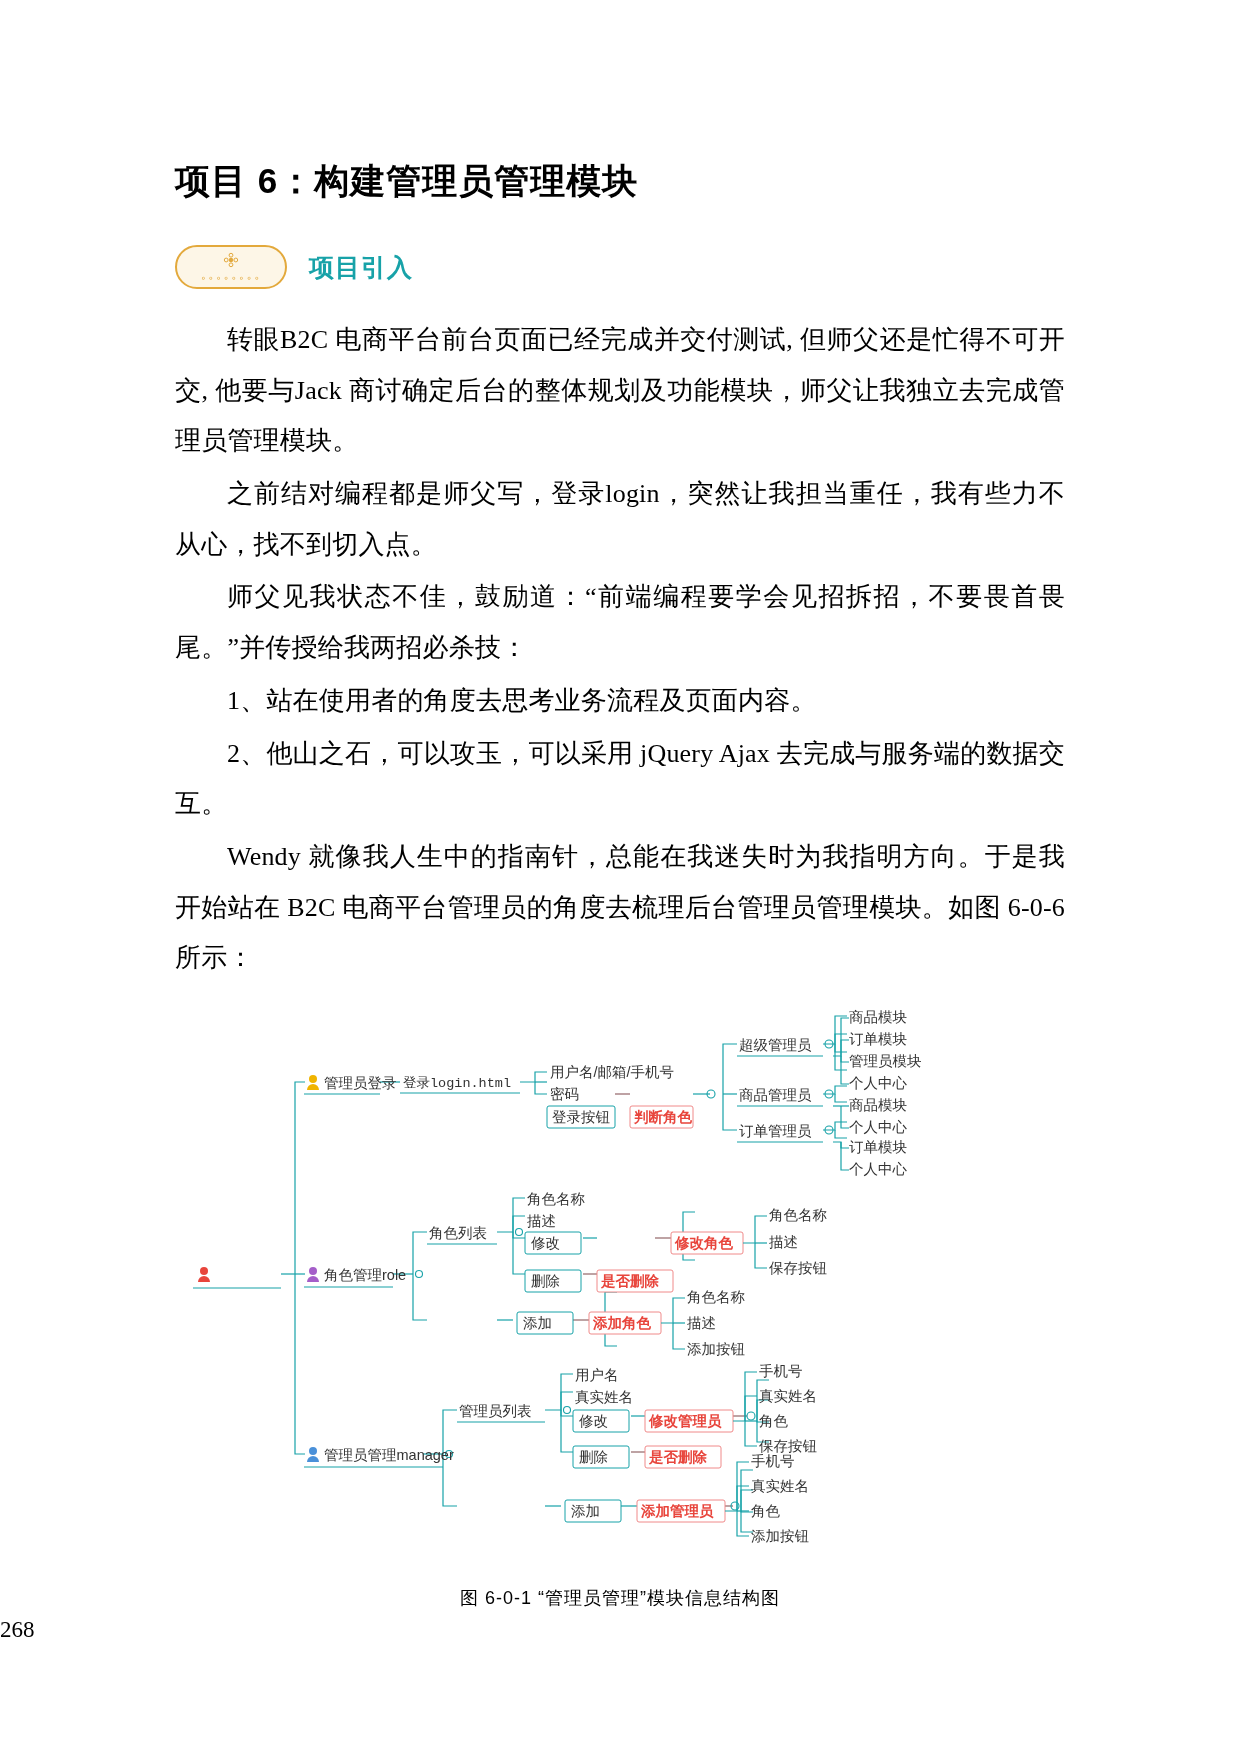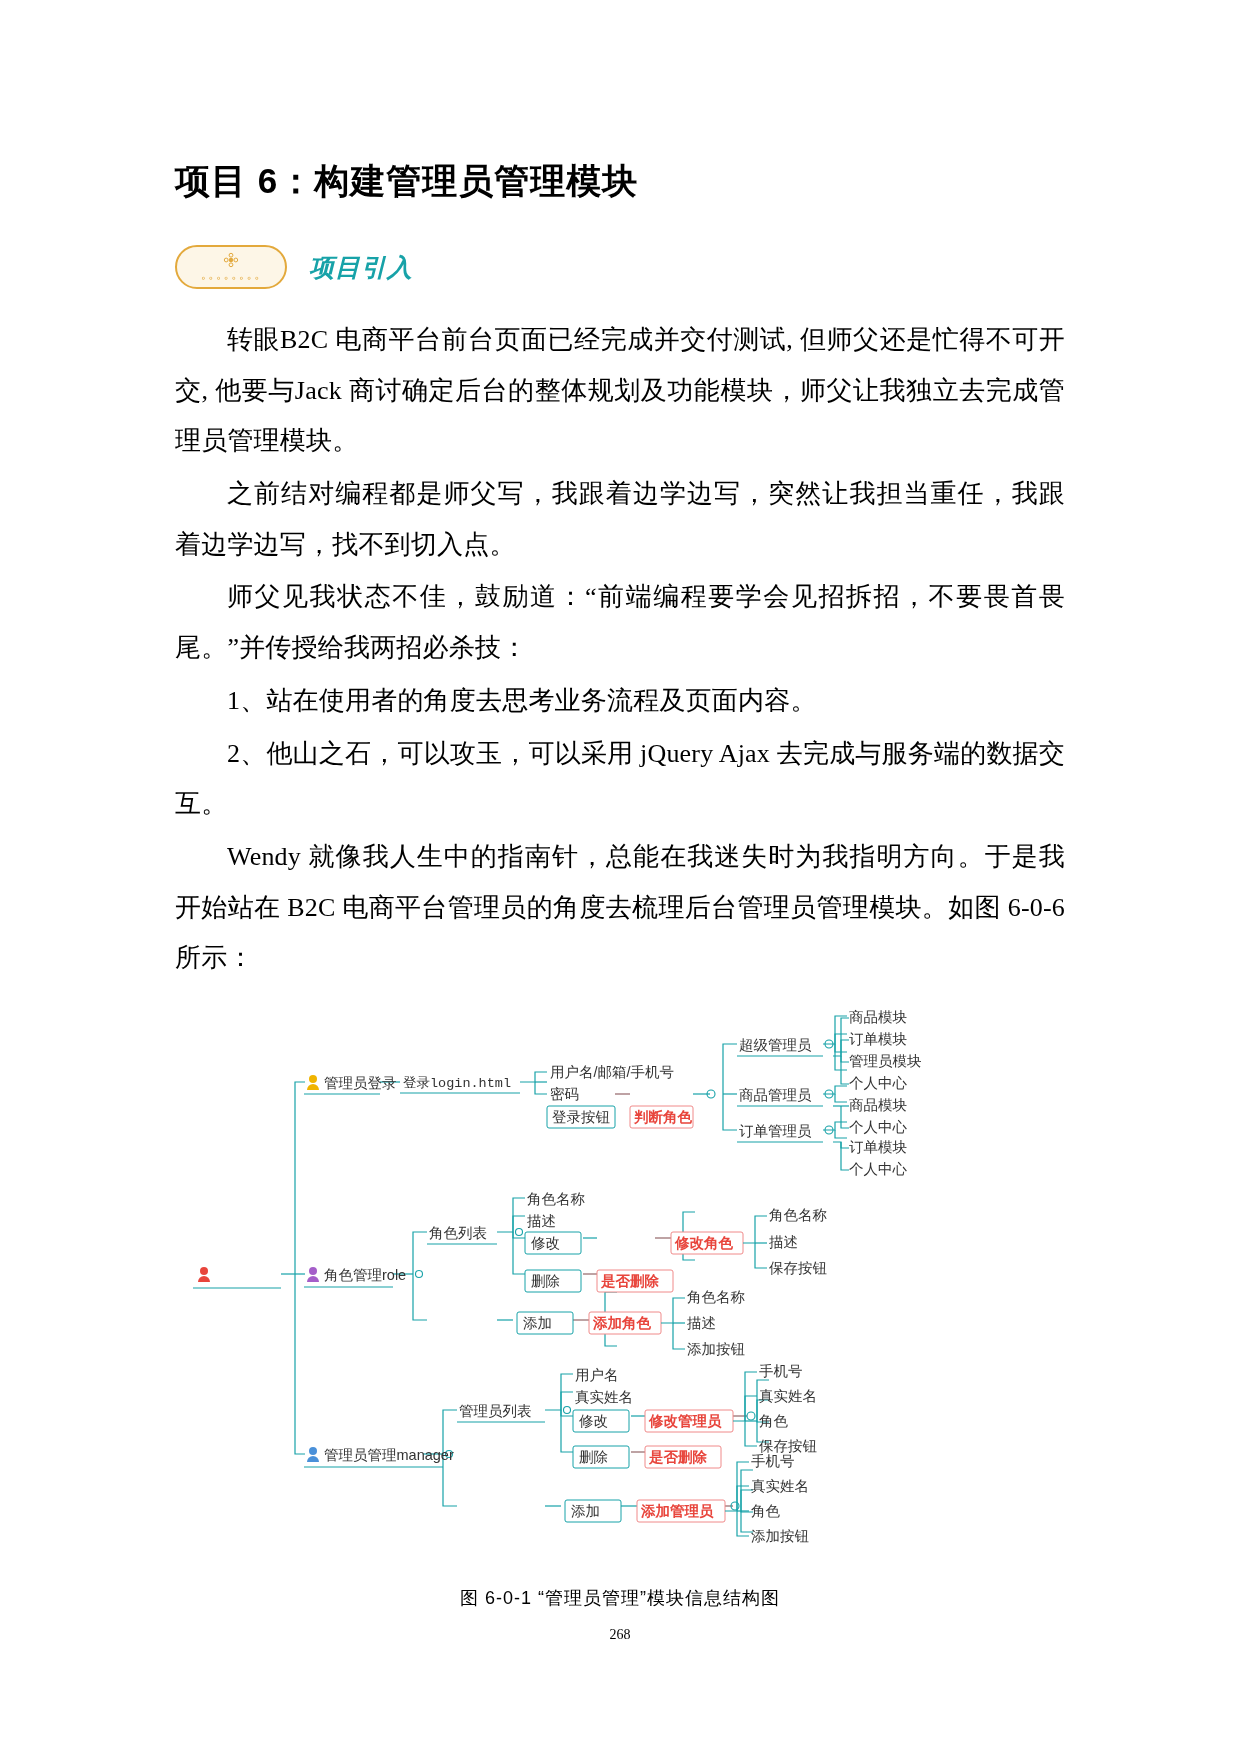--- a/index.html
+++ b/index.html
@@ -70,21 +70,20 @@
     transform: translateX(-50%);
     width: 16px;
     height: 16px;
   }
   .section-title {
     font-family: "Liberation Sans", sans-serif;
     font-size: 25px;
     font-weight: bold;
     color: #17a2a8;
     letter-spacing: 1px;
-    font-style: italic;
   }
   p.body-text {
     font-size: 26px;
     line-height: 1.95;
     margin: 0 0 2px 0;
     text-align: justify;
     text-indent: 2em;
     letter-spacing: 0.2px;
   }
   .figure {
@@ -100,22 +99,22 @@
     text-align: center;
     font-family: "Liberation Sans", sans-serif;
     font-size: 18px;
     margin-top: 4px;
     letter-spacing: 1px;
   }
   .page-number {
     position: absolute;
     left: 0; right: 0;
     bottom: 118px;
-    text-align: center;
-    font-size: 14px;
+    text-align: left;
+    font-size: 23px;
     font-family: "Liberation Serif", serif;
   }
   .mindmap-text {
     font-family: "Liberation Sans", sans-serif;
     font-size: 14.5px;
     fill: #333;
   }
   .mm-mono {
     font-family: "Liberation Mono", monospace;
     font-size: 13.5px;
@@ -144,21 +143,21 @@
           <circle cx="8" cy="12.8" r="1.9" fill="none" stroke="#e3a93c" stroke-width="1"></circle>
           <circle cx="3.2" cy="8" r="1.9" fill="none" stroke="#e3a93c" stroke-width="1"></circle>
           <circle cx="12.8" cy="8" r="1.9" fill="none" stroke="#e3a93c" stroke-width="1"></circle>
         </svg>
         <div class="dots">∘∘∘∘∘∘∘∘</div>
       </div>
       <div class="section-title">项目引入</div>
     </div>
 
     <p class="body-text">转眼B2C 电商平台前台页面已经完成并交付测试, 但师父还是忙得不可开交, 他要与Jack 商讨确定后台的整体规划及功能模块，师父让我独立去完成管理员管理模块。</p>
-    <p class="body-text">之前结对编程都是师父写，我跟着边学边写，突然让我担当重任，我跟着边学边写，找不到切入点。</p>
+    <p class="body-text">之前结对编程都是师父写，登录login，突然让我担当重任，我有些力不从心，找不到切入点。</p>
     <p class="body-text">师父见我状态不佳，鼓励道：“前端编程要学会见招拆招，不要畏首畏尾。”并传授给我两招必杀技：</p>
     <p class="body-text">1、站在使用者的角度去思考业务流程及页面内容。</p>
     <p class="body-text">2、他山之石，可以攻玉，可以采用 jQuery Ajax 去完成与服务端的数据交互。</p>
     <p class="body-text">Wendy 就像我人生中的指南针，总能在我迷失时为我指明方向。于是我开始站在 B2C 电商平台管理员的角度去梳理后台管理员管理模块。如图 6-0-6 所示：</p>
 
     <div class="figure">
       <svg width="890" height="580" viewBox="0 0 890 580">
 
         <g stroke="#17a2a8" fill="none" stroke-width="1.2">
 

